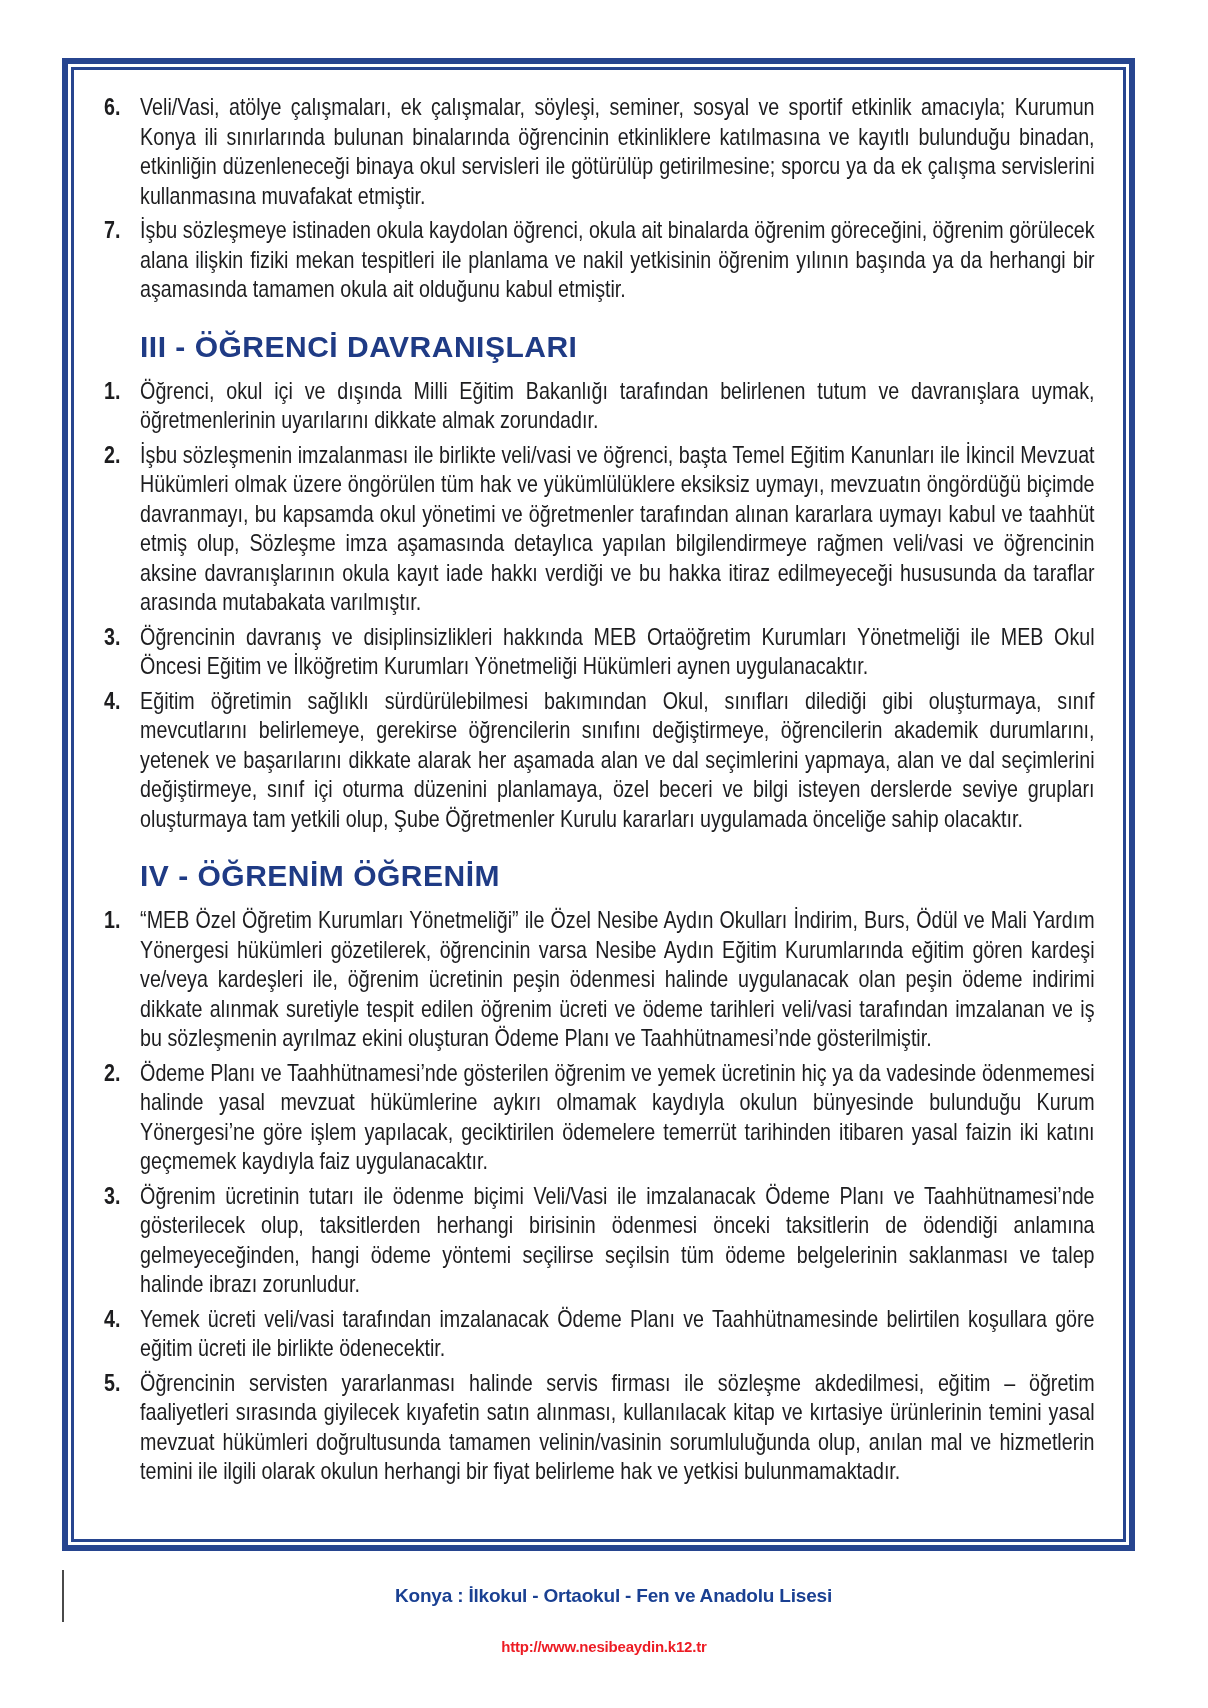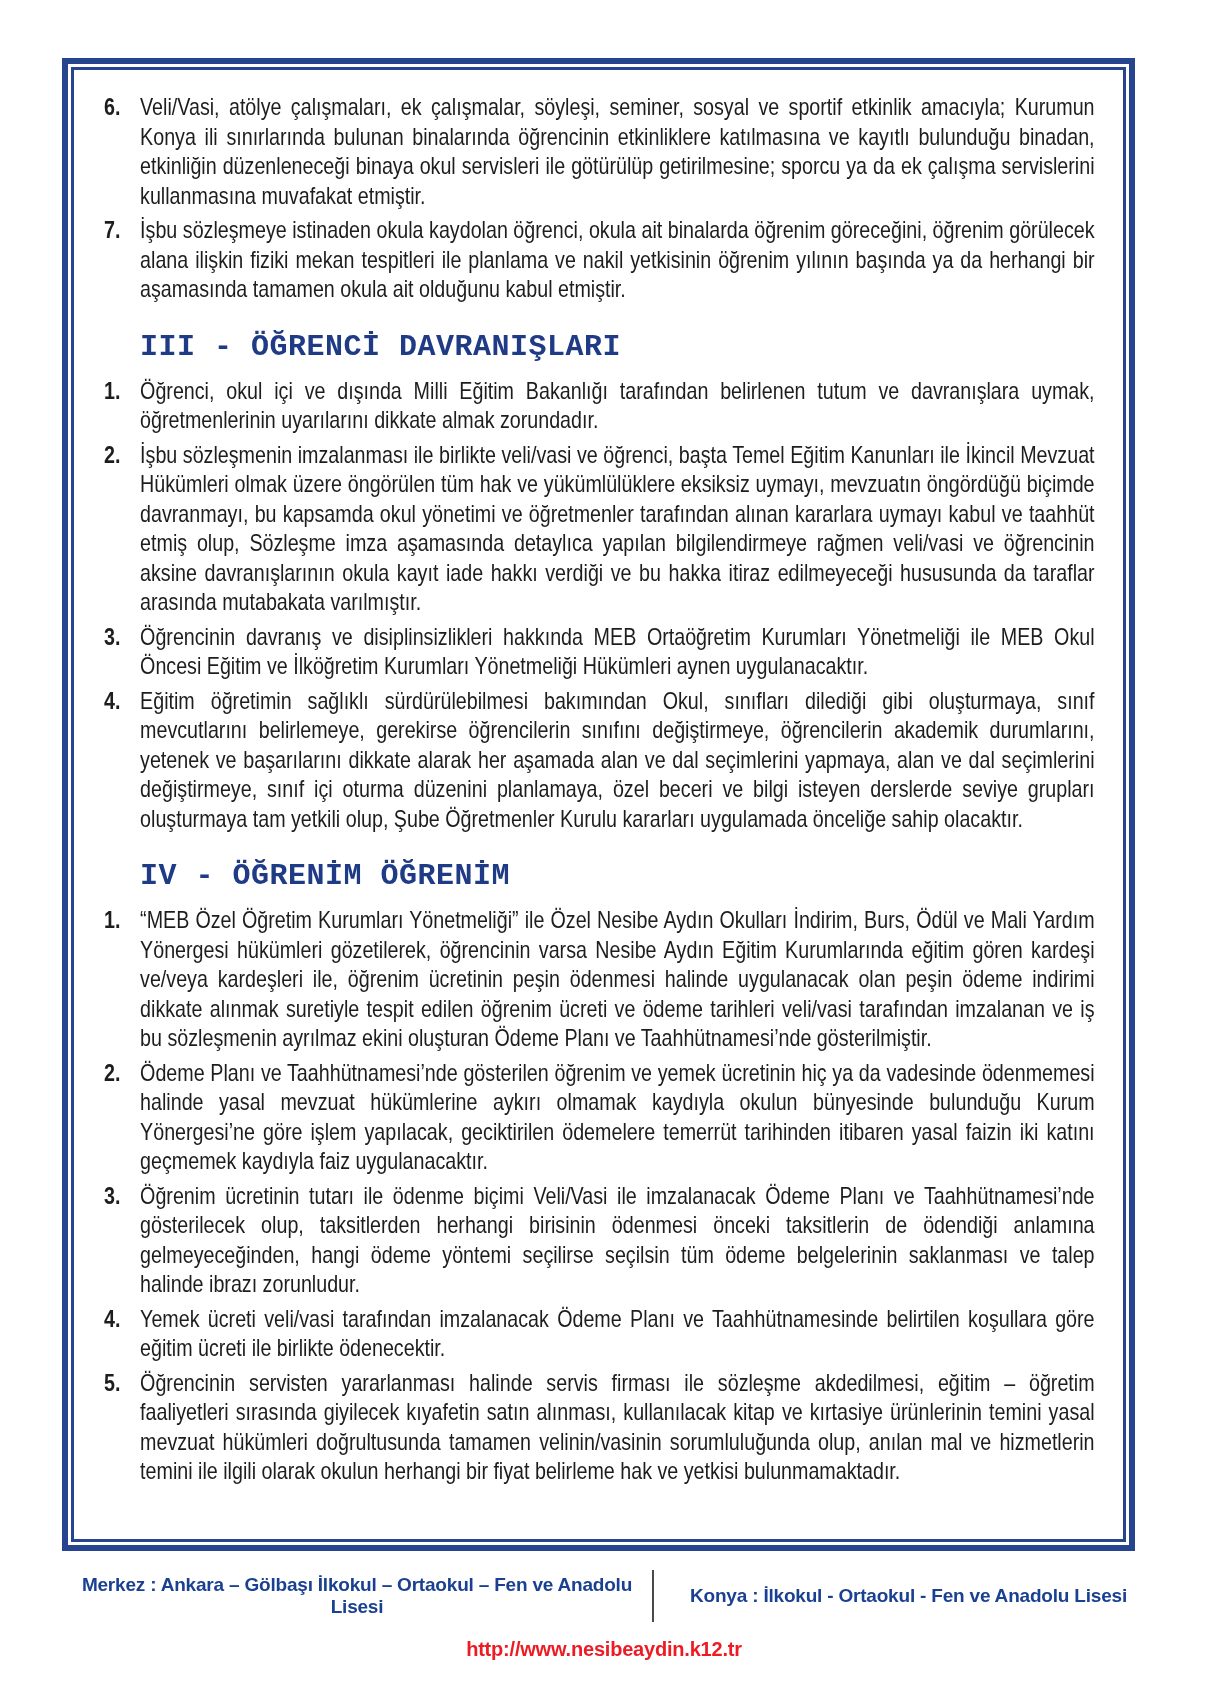--- a/index.html
+++ b/index.html
@@ -50,21 +50,21 @@
   .item .num {
     flex: 0 0 44px;
     font-weight: 700;
   }
   .item .txt {
     flex: 1;
     text-align: justify;
   }
   
   .section-title {
-    font-family: Liberation Mono, monospace;
+    font-family: Liberation Sans, sans-serif;
     font-weight: 700;
     font-size: 30px;
     letter-spacing: 0.5px;
     color: #1f3b85;
     margin: 26px 0 12px 36px;
   }
   
   .footer {
     position: absolute;
     left: 62px;
@@ -92,21 +92,21 @@
     flex: 1;
     text-align: center;
   }
   .site-url {
     position: absolute;
     left: 0;
     top: 1638px;
     width: 1208px;
     text-align: center;
     font-weight: 700;
-    font-size: 20px;
+    font-size: 15px;
     color: #ed1c24;
     letter-spacing: -0.2px;
   }
 </style>
 </head>
 <body>
 
 <div class="page">
 
   <div class="frame">
@@ -162,20 +162,19 @@
         <div class="item">
           <span class="num">5.</span>
           <span class="txt">Öğrencinin servisten yararlanması halinde servis firması ile sözleşme akdedilmesi, eğitim – öğretim faaliyetleri sırasında giyilecek kıyafetin satın alınması, kullanılacak kitap ve kırtasiye ürünlerinin temini yasal mevzuat hükümleri doğrultusunda tamamen velinin/vasinin sorumluluğunda olup, anılan mal ve hizmetlerin temini ile ilgili olarak okulun herhangi bir fiyat belirleme hak ve yetkisi bulunmamaktadır.</span>
         </div>
 
       </div>
     </div>
   </div>
 
   <div class="footer">
-    <div class="footer-left">Merkez : Ankara – Gölbaşı İlkokul – Ortaokul – Fen ve Anadolu Lisesi</div>
     <div class="footer-divider"></div>
     <div class="footer-right">Konya : İlkokul - Ortaokul - Fen ve Anadolu Lisesi</div>
   </div>
 
   <div class="site-url">http://www.nesibeaydin.k12.tr</div>
 
 </div>
 
 </body></html>

